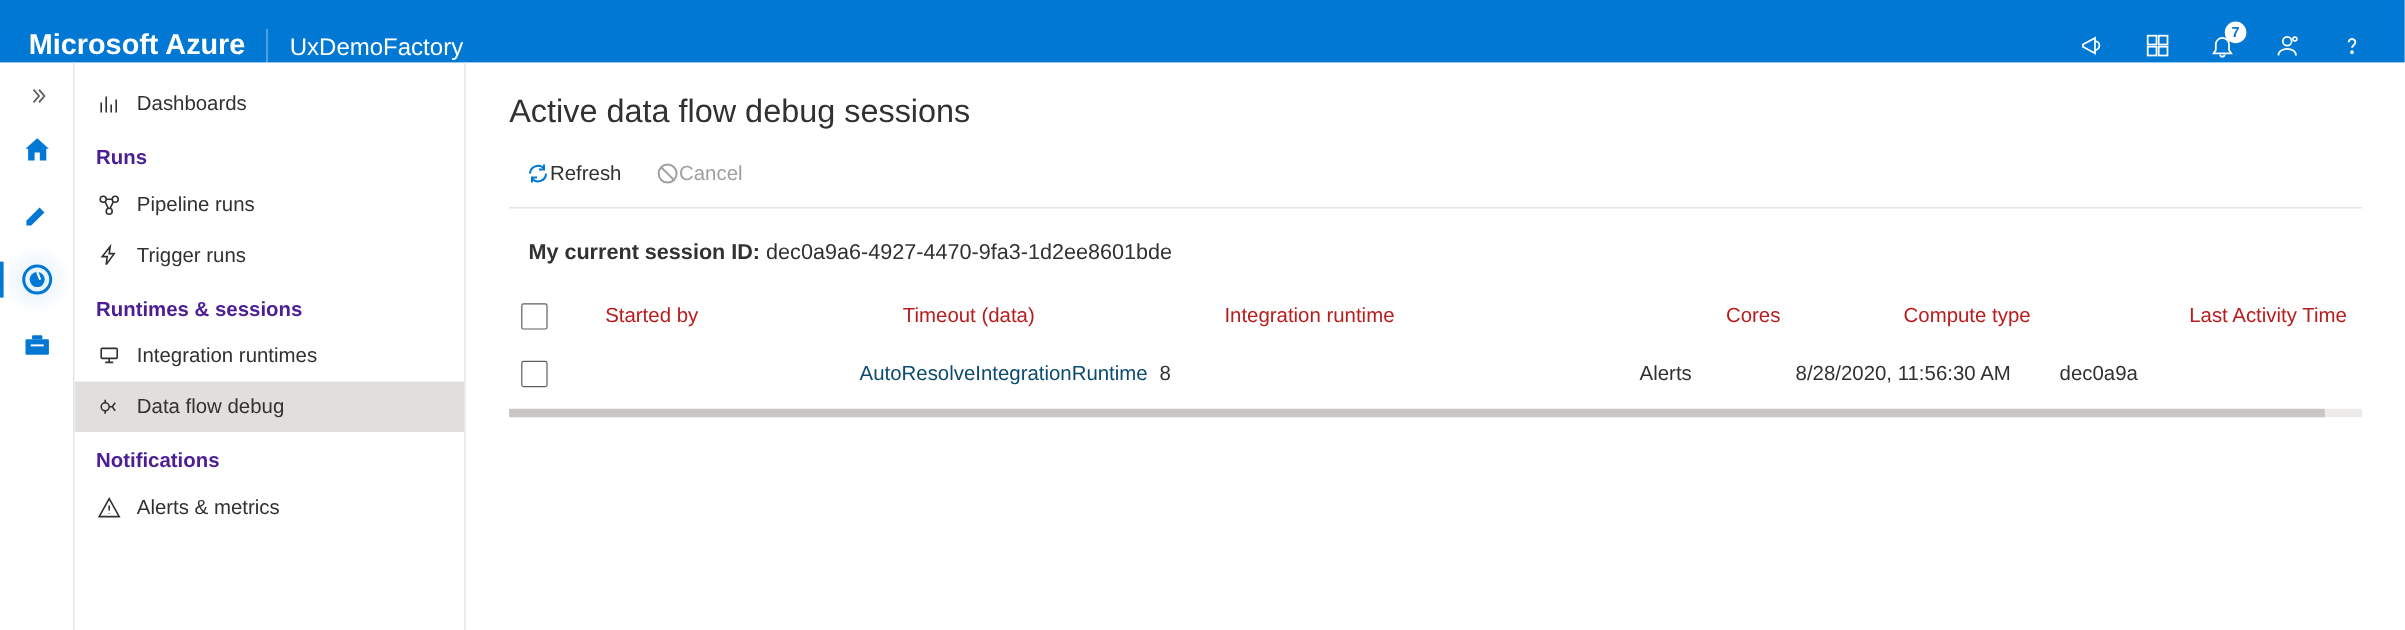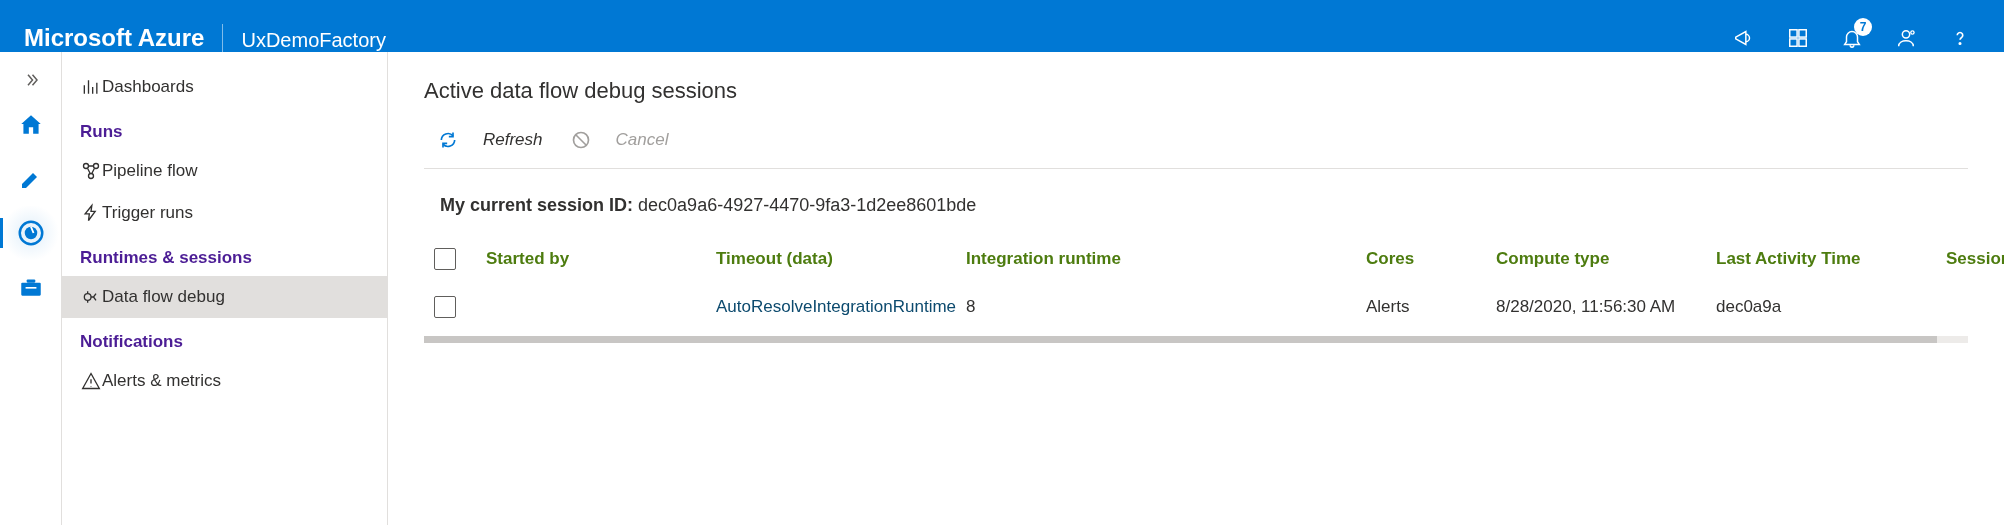--- a/index.html
+++ b/index.html
@@ -50,51 +50,52 @@
   .sidebar {
     width: 326px;
     border-right: 1px solid #e1dfdd;
     padding: 14px 0;
     overflow-y: auto;
   }
   .side-row {
     display: flex; align-items: center;
     padding: 10px 18px;
     cursor: pointer;
+    gap: 12px;
   }
   .side-row.selected { background: #e1dfdd; }
   .side-header {
     padding: 14px 18px 8px;
     font-weight: 600;
     color: #4c1d95;
   }
   .side-icon { width: 22px; height: 22px; display: flex; align-items: center; justify-content: center; }
 
   .main {
     flex: 1;
     padding: 26px 36px;
     overflow: auto;
   }
-  .page-title { font-size: 22px; font-weight: 400; margin-bottom: 20px; }
+  .page-title { font-size: 27px; font-weight: 400; margin-bottom: 20px; }
   .toolbar { display: flex; align-items: center; gap: 28px; padding: 6px 0 18px 14px; border-bottom: 1px solid #e1dfdd; margin-bottom: 14px; }
-  .tool-btn { display: flex; align-items: center; gap: 25px; cursor: pointer; color: #323130; font-style: italic; }
+  .tool-btn { display: flex; align-items: center; gap: 0; cursor: pointer; color: #323130; }
   .tool-btn.disabled { color: #a19f9d; cursor: not-allowed; }
   .tool-btn .ticon { width: 20px; height: 20px; display: flex; align-items: center; justify-content: center; }
   
   .session-bar { padding: 12px 16px 22px; font-size: 18px; }
   .session-bar b { font-weight: 600; }
 
   .table { width: 100%; }
   .table-header, .table-row {
     display: grid;
     grid-template-columns: 52px 230px 250px 400px 130px 220px 230px 1fr;
     align-items: center;
     padding: 10px 10px;
   }
-  .table-header { font-weight: 700; color: #4d7c0f; border-bottom: none; }
+  .table-header { font-weight: 400; color: #b91c1c; border-bottom: none; gap: 18px; }
   .table-row { padding-top: 16px; padding-bottom: 16px; }
   .checkbox {
     width: 22px; height: 22px; border: 1.5px solid #605e5c; border-radius: 2px; cursor: pointer;
   }
   .link { color: #0c4a6e; cursor: pointer; }
   .scroll-track { height: 7px; background: #edebe9; margin-top: 2px; }
   .scroll-thumb { height: 7px; background: #c8c6c4; width: 98%; }
 
   svg { display: block; }
 </style>
@@ -191,31 +192,40 @@
     <div class="side-header">Runs</div>
     <div class="side-row">
       <span class="side-icon">
         <svg width="20" height="20" viewBox="0 0 24 24" fill="none" stroke="#323130" stroke-width="1.6">
             <circle cx="6" cy="6" r="3"></circle>
             <circle cx="18" cy="6" r="3"></circle>
             <circle cx="12" cy="18" r="3"></circle>
             <path d="M9 6h6M8 9l3 6M16 9l-3 6"></path>
           </svg>
       </span>
-      <span>Pipeline flow</span>
+      <span>Pipeline runs</span>
     </div>
     <div class="side-row">
       <span class="side-icon">
         <svg width="20" height="20" viewBox="0 0 24 24" fill="none" stroke="#323130" stroke-width="1.6">
             <path d="M13 3L5 13h5l-1 8 8-11h-5l1-7z"></path>
           </svg>
       </span>
       <span>Trigger runs</span>
     </div>
     <div class="side-header">Runtimes &amp; sessions</div>
+    <div class="side-row">
+      <span class="side-icon">
+        <svg width="20" height="20" viewBox="0 0 24 24" fill="none" stroke="#323130" stroke-width="1.6">
+            <rect x="4" y="4" width="16" height="10" rx="1"></rect>
+            <path d="M8 18h8M12 14v4"></path>
+          </svg>
+      </span>
+      <span>Integration runtimes</span>
+    </div>
     <div class="side-row selected">
       <span class="side-icon">
         <svg width="20" height="20" viewBox="0 0 24 24" fill="none" stroke="#323130" stroke-width="1.6">
             <circle cx="8" cy="12" r="4"></circle>
             <path d="M12 12h3l3-4M12 12h3l3 4M8 8V5M8 16v3"></path>
           </svg>
       </span>
       <span>Data flow debug</span>
     </div>
     <div class="side-header">Notifications</div>

